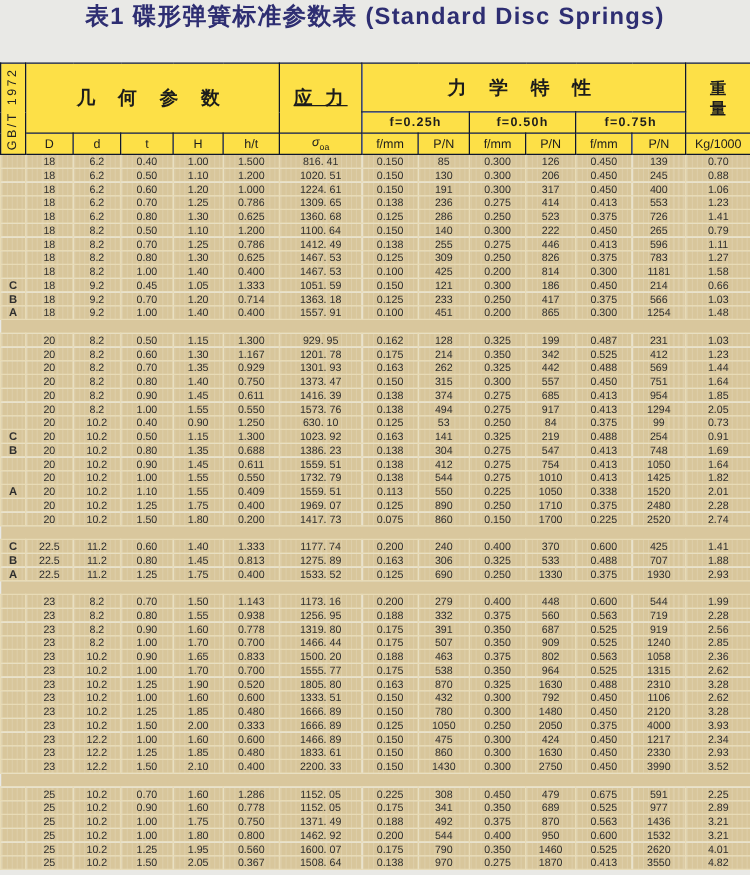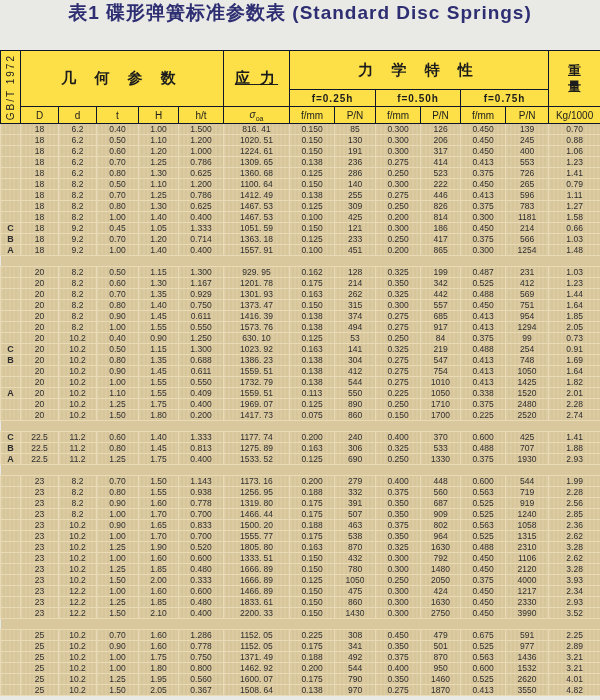--- a/index.html
+++ b/index.html
@@ -815,21 +815,21 @@
         <td class="mk"></td>
         <td>25</td>
         <td>10.2</td>
         <td>0.90</td>
         <td>1.60</td>
         <td>0.778</td>
         <td>1152. 05</td>
         <td>0.175</td>
         <td>341</td>
         <td>0.350</td>
-        <td>501</td>
+        <td>689</td>
         <td>0.525</td>
         <td>977</td>
         <td>2.89</td>
       </tr>
       <tr>
         <td class="mk"></td>
         <td>25</td>
         <td>10.2</td>
         <td>1.00</td>
         <td>1.75</td>

